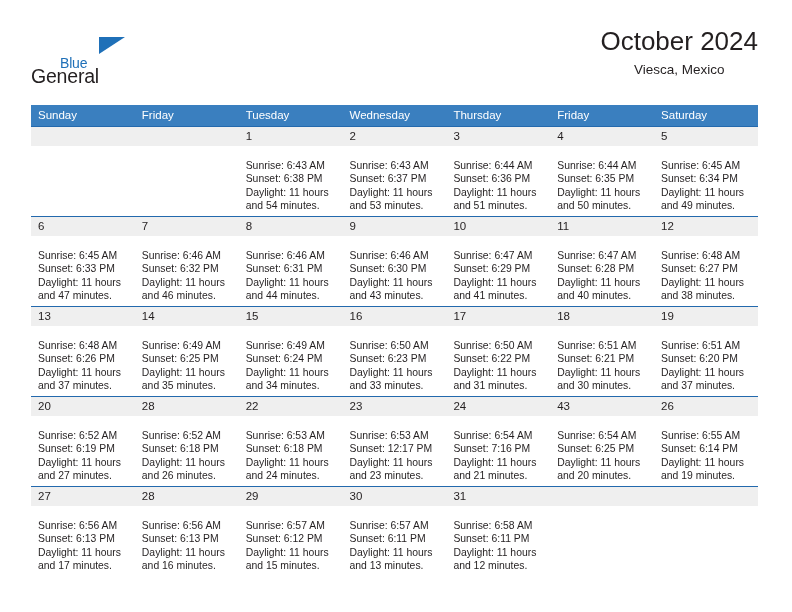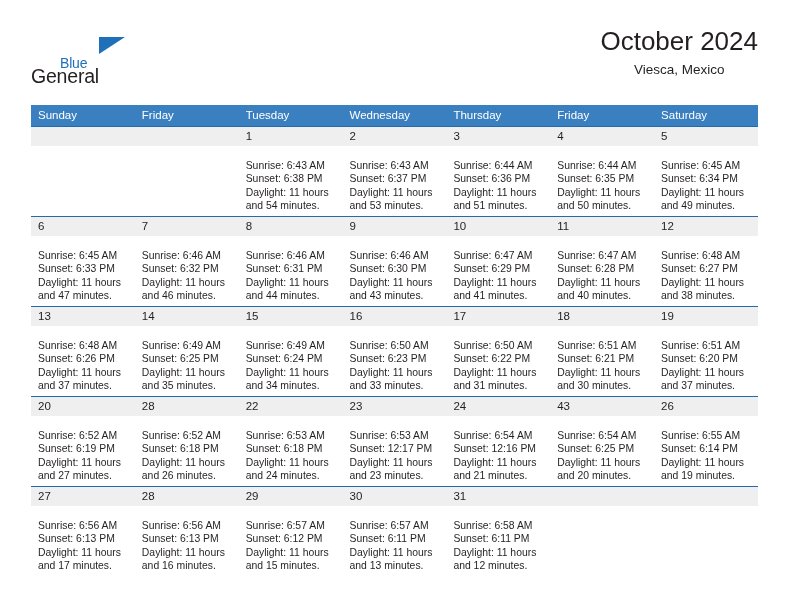--- a/index.html
+++ b/index.html
@@ -440,21 +440,21 @@
                 <div>Daylight: 11 hours</div>
                 <div>and 23 minutes.</div>
               </div>
             </div>
           </td>
           <td>
             <div class="cell-inner">
               <div class="daynum">24</div>
               <div class="details">
                 <div>Sunrise: 6:54 AM</div>
-                <div>Sunset: 12:16 PM</div>
+                <div>Sunset: 7:16 PM</div>
                 <div>Daylight: 11 hours</div>
                 <div>and 21 minutes.</div>
               </div>
             </div>
           </td>
           <td>
             <div class="cell-inner">
               <div class="daynum">43</div>
               <div class="details">
                 <div>Sunrise: 6:54 AM</div>

